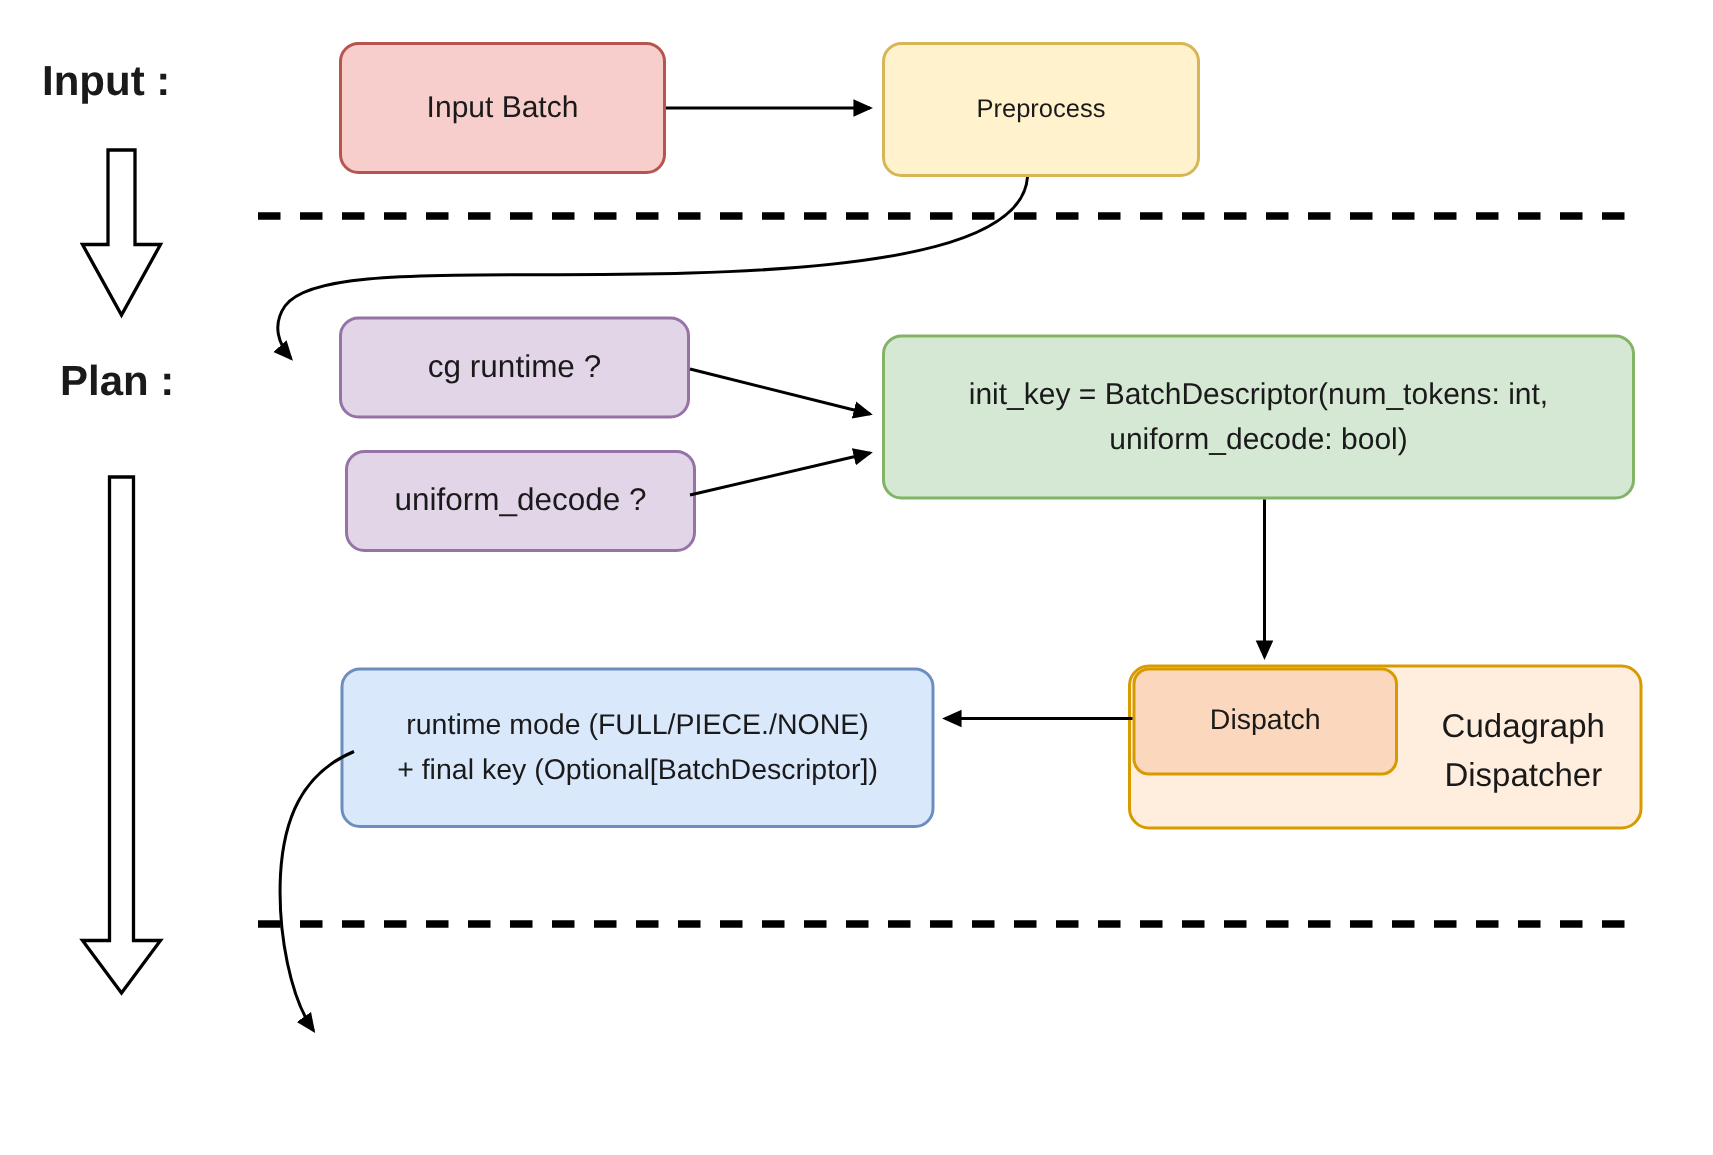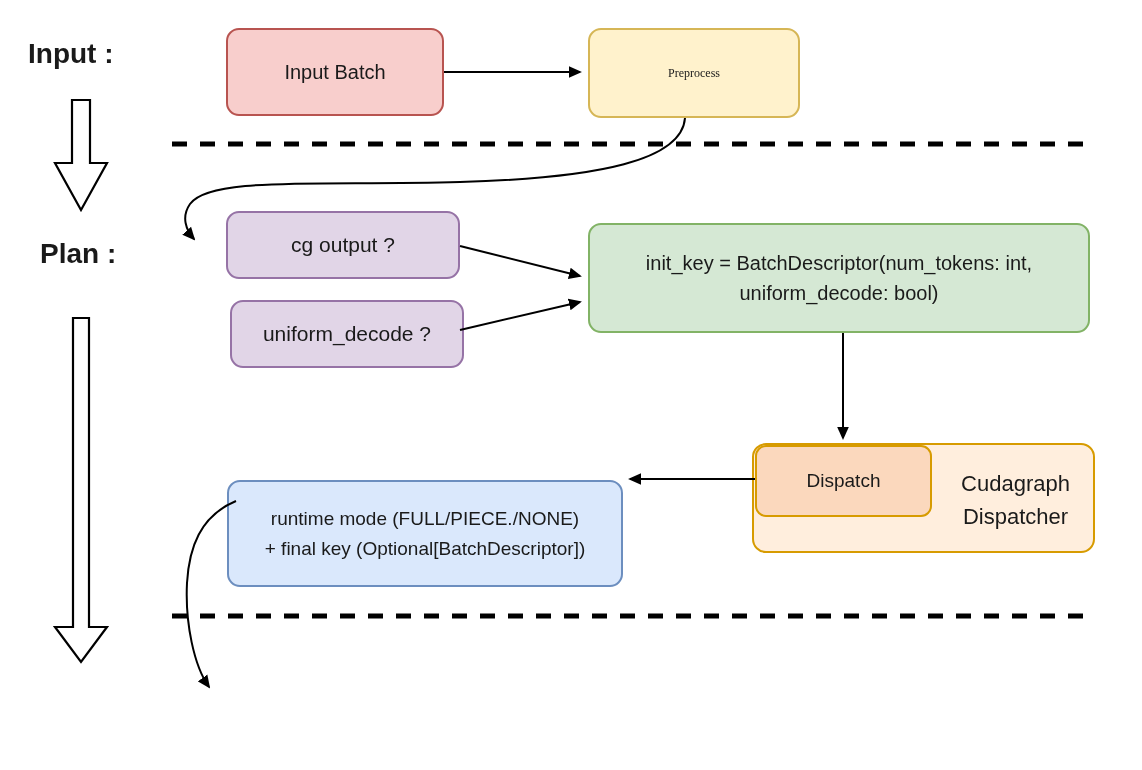--- a/index.html
+++ b/index.html
@@ -19,32 +19,32 @@
   }
   .red    { background:var(--box-red-fill);    border:2px solid var(--box-red-stroke); }
   .yellow { background:var(--box-yellow-fill); border:2px solid var(--box-yellow-stroke); }
   .purple { background:var(--box-purple-fill); border:2px solid var(--box-purple-stroke); }
   .green  { background:var(--box-green-fill);  border:2px solid var(--box-green-stroke); }
   .blue   { background:var(--box-blue-fill);   border:2px solid var(--box-blue-stroke); }
   .orange-outer { background:var(--box-orange-outer-fill); border:2px solid var(--box-orange-stroke); }
   .orange-inner { background:var(--box-orange-inner-fill); border:2px solid var(--box-orange-stroke); }
 
   #node-input-batch    { left:226px; top:28px;  width:218px; height:88px;  font-size:20px; }
-  #node-preprocess     { left:588px; top:28px;  width:212px; height:90px;  font-size:12px;font-family:Liberation Serif, serif; }
+  #node-preprocess     { left:588px; top:28px;  width:212px; height:90px;  font-size:17px; }
   #node-cg-padding     { left:226px; top:211px; width:234px; height:68px;  font-size:21px; }
   #node-uniform-decode { left:230px; top:300px; width:234px; height:68px;  font-size:21px; }
   #node-init-key       { left:588px; top:223px; width:502px; height:110px; font-size:20px; line-height:30px; }
   #node-cudagraph      { left:752px; top:443px; width:343px; height:110px;border-radius:14px; }
   #cudagraph-text {
     position:absolute; left:180px; top:0; width:163px; height:110px;
     display:flex; flex-direction:column; align-items:center; justify-content:center;
     font-size:22px; line-height:33px; text-align:center;
   }
   #node-dispatch       { left:755px; top:445px; width:177px; height:72px; font-size:19px; border-radius:11px; }
-  #node-runtime-mode   { left:227px; top:445px; width:396px; height:107px; font-size:19px; line-height:30px;margin-top:35px; }
+  #node-runtime-mode   { left:227px; top:445px; width:396px; height:107px; font-size:19px; line-height:30px; }
   #node-execute-code   {
     left:225px; top:643px; width:618px; height:109px;
     align-items:flex-start; justify-content:center; text-align:left;
     font-family:"Liberation Mono", monospace; font-size:22px; line-height:35px;
     padding-left:7px; border-radius:15px;
   }
   #node-execute-code .code-line { white-space:pre; }
 
   #label-input   { left:28px; top:38px; }
   #label-plan    { left:40px; top:238px; }
@@ -69,21 +69,21 @@
 
   <div class="box red" id="node-input-batch">
     <span>Input Batch</span>
   </div>
 
   <div class="box yellow" id="node-preprocess">
     <span>Preprocess</span>
   </div>
 
   <div class="box purple" id="node-cg-padding">
-    <span>cg output ?</span>
+    <span>cg runtime ?</span>
   </div>
 
   <div class="box purple" id="node-uniform-decode">
     <span>uniform_decode ?</span>
   </div>
 
   <div class="box green" id="node-init-key">
     <span>init_key = BatchDescriptor(num_tokens: int,</span>
     <span>uniform_decode: bool)</span>
   </div>

